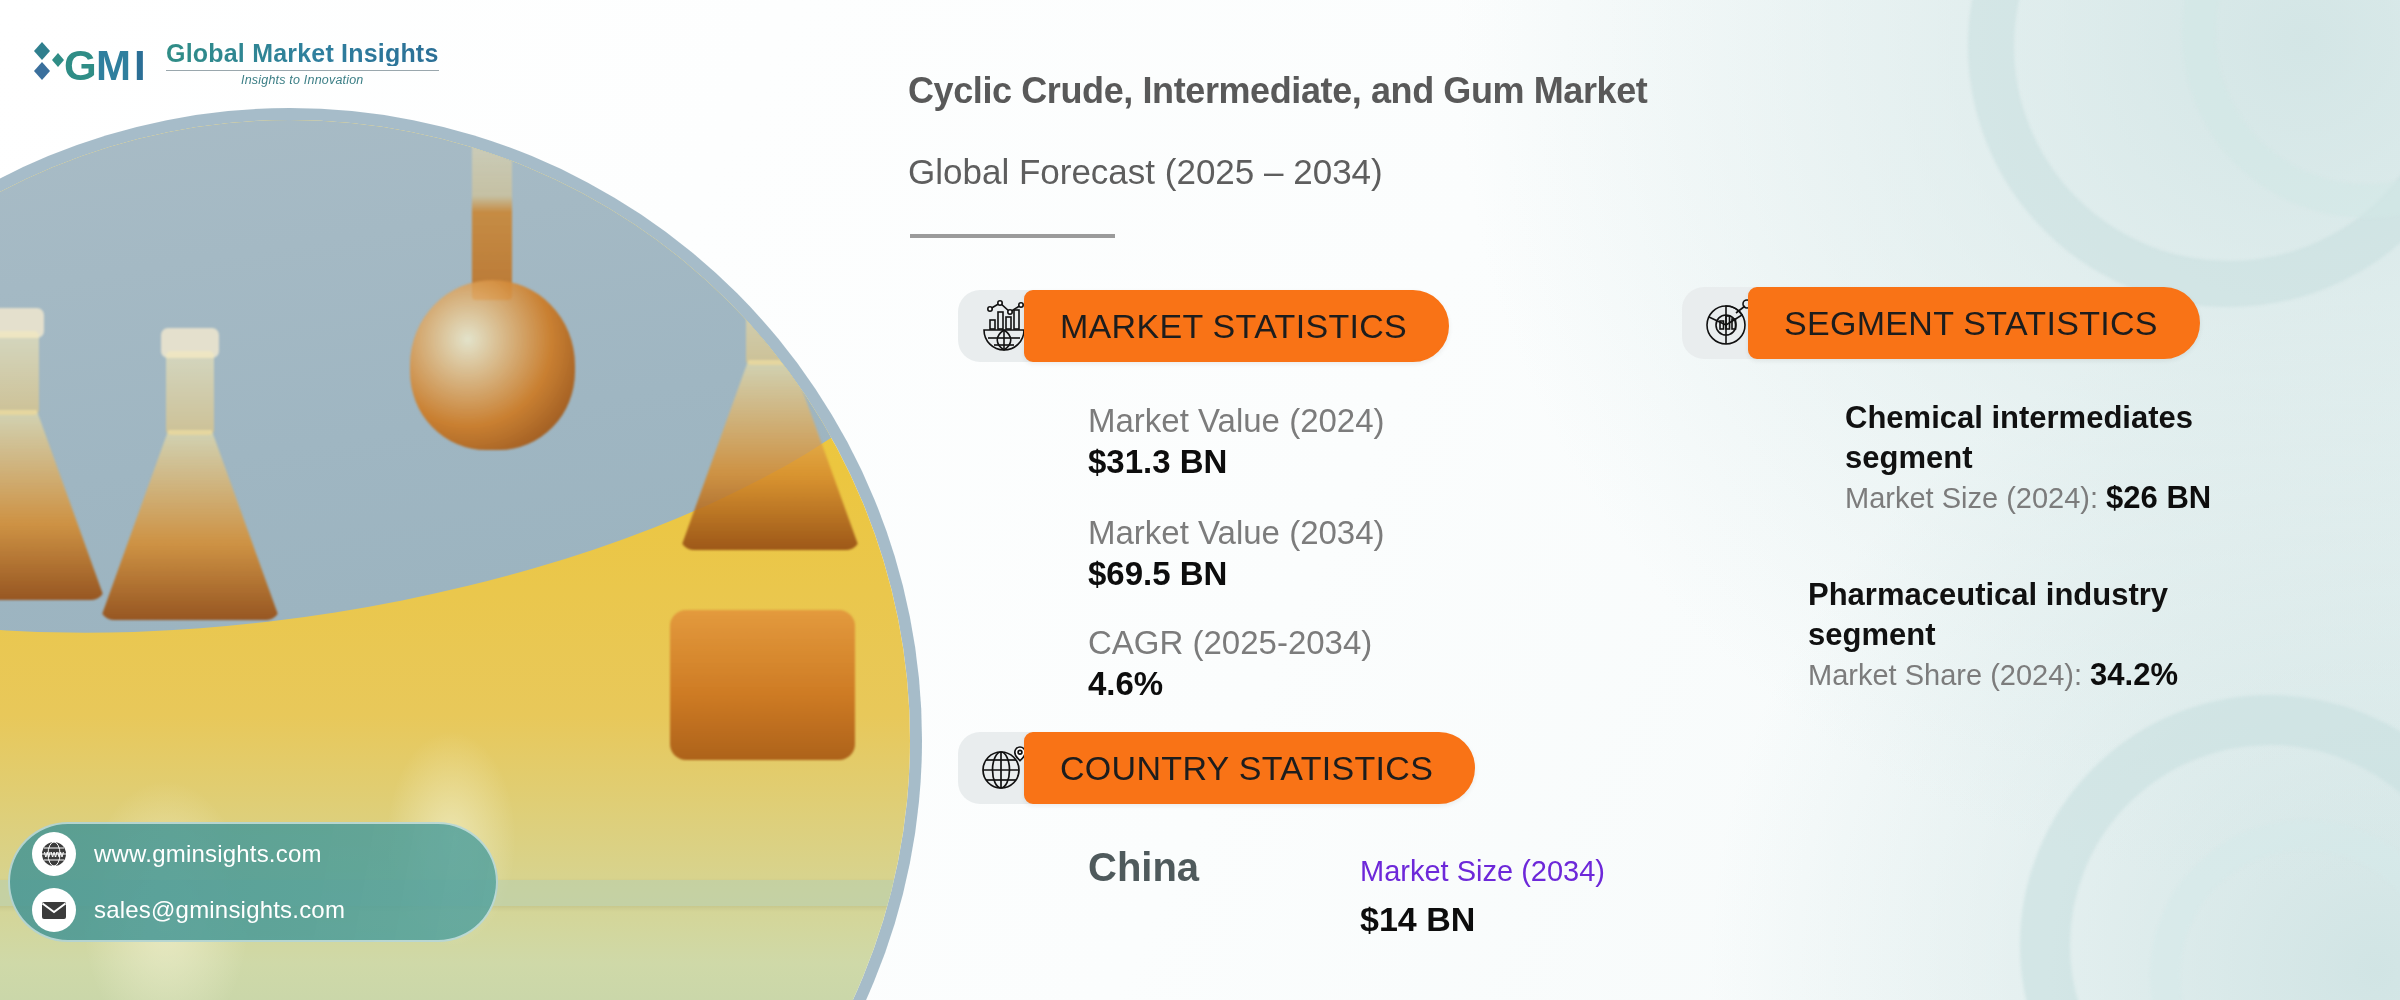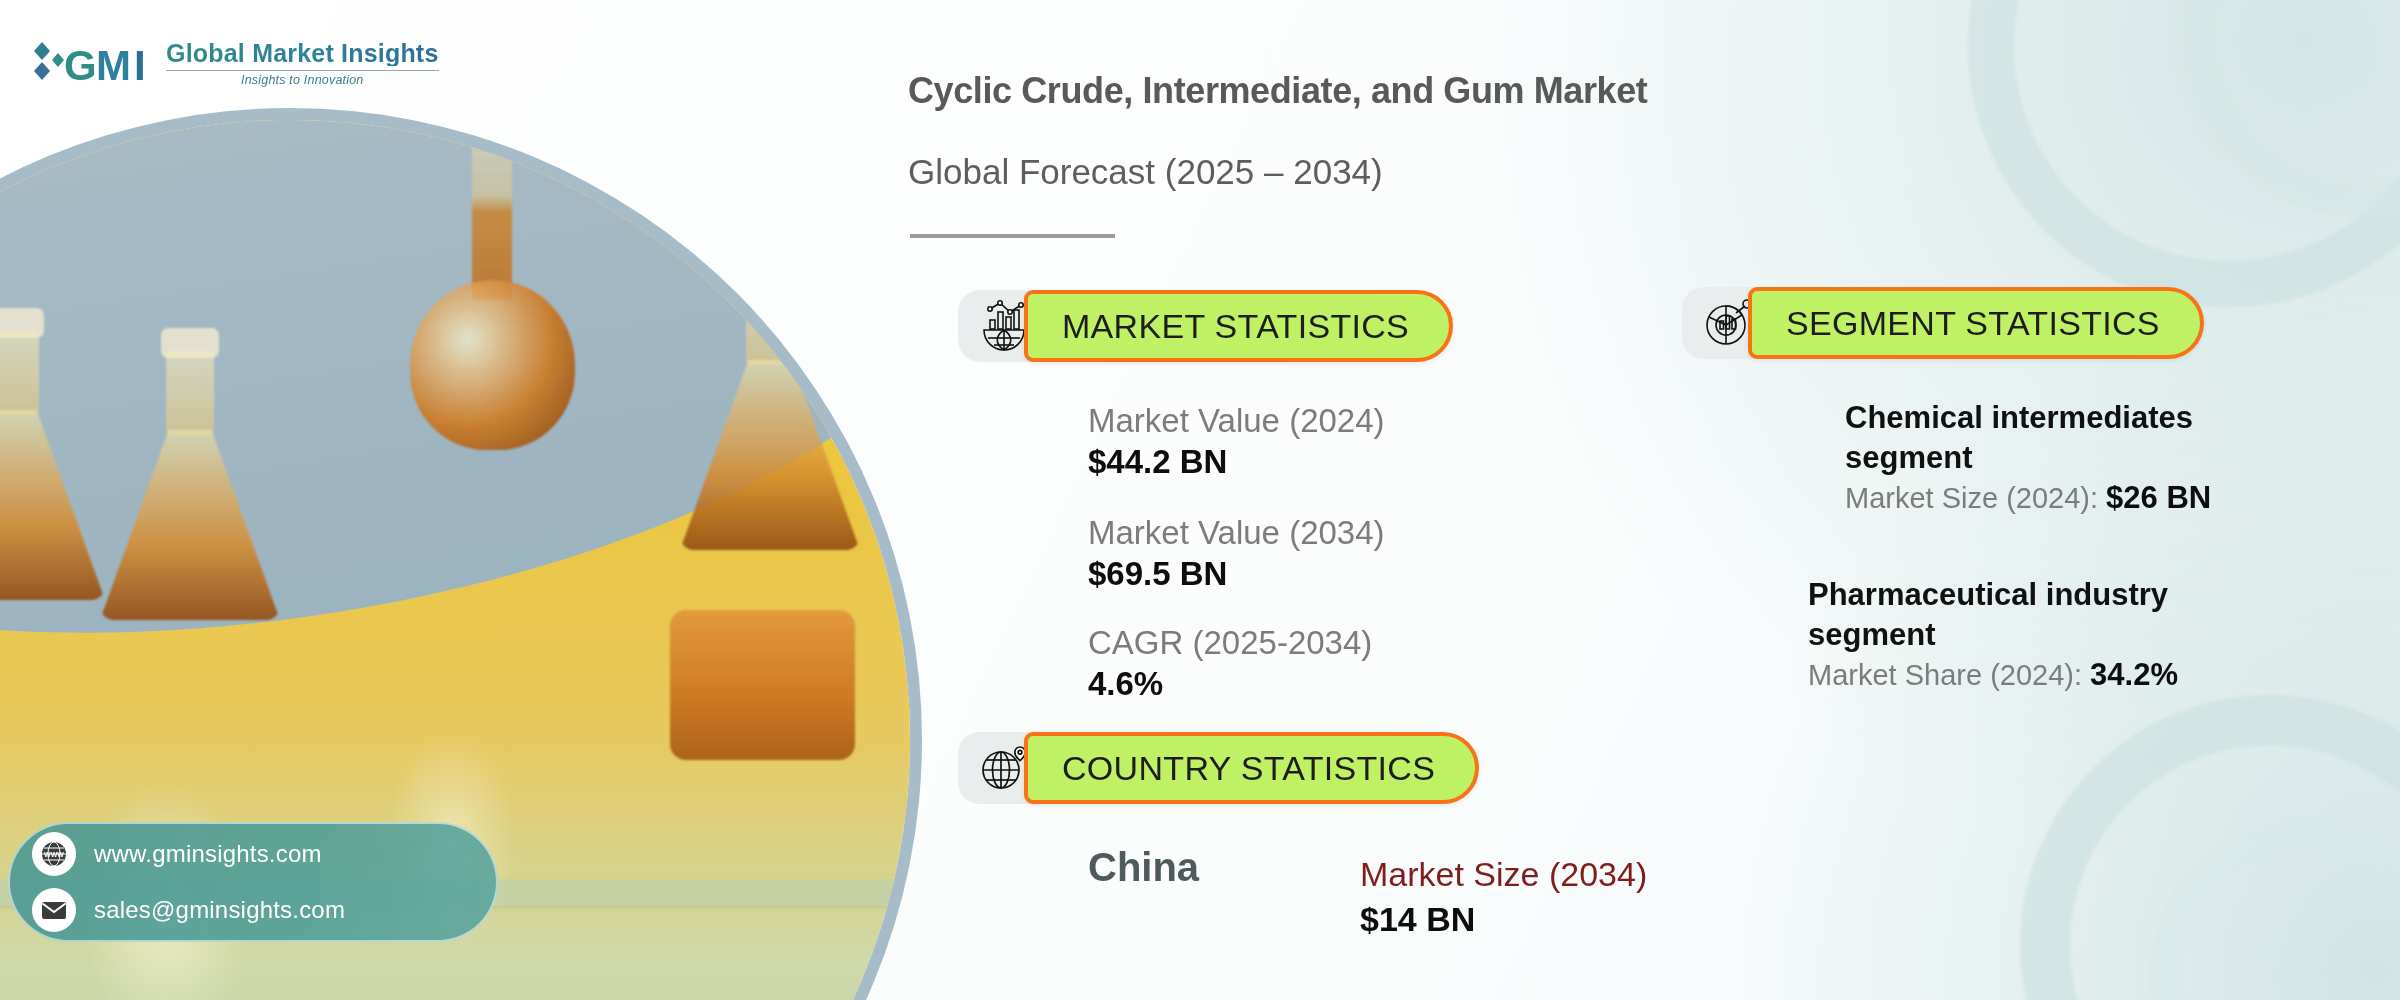--- a/index.html
+++ b/index.html
@@ -92,35 +92,35 @@
   
   .title{position:absolute;left:908px;top:70px;font-size:36px;font-weight:700;color:#595959;
          letter-spacing:-0.4px;white-space:nowrap;}
   .subtitle{position:absolute;left:908px;top:152px;font-size:35px;color:#5e5e5e;white-space:nowrap;}
   .divider{position:absolute;left:910px;top:234px;width:205px;height:4px;background:#9b9b9b;}
 
   
   .badge{position:absolute;display:flex;align-items:stretch;height:72px;}
   .badge-icon{width:92px;background:#e9edee;border-radius:22px 0 0 22px;
               display:flex;align-items:center;justify-content:center;flex:none;}
-  .badge-pill{margin-left:-26px;background:#bef264;border:4px solid #f97316;border-radius:10px 40px 40px 10px;
+  .badge-pill{margin-left:-26px;background:#f97316;border:2px solid #f97316;border-radius:10px 40px 40px 10px;
               display:flex;align-items:center;padding:0 40px 0 34px;
               box-shadow:0 2px 5px rgba(0,0,0,.07);}
   .badge-label{font-size:34px;color:#1d1d1d;letter-spacing:.3px;white-space:nowrap;}
 
   .stat-blk{position:absolute;}
   .stat-lbl{font-size:33px;color:#7c7c7c;line-height:1.25;white-space:nowrap;}
   .stat-val{font-size:33px;font-weight:700;color:#0d0d0d;line-height:1.3;white-space:nowrap;}
 
   .seg-title{font-size:31px;font-weight:700;color:#111111;line-height:1.28;max-width:440px;}
   .seg-line{font-size:29px;color:#7c7c7c;line-height:1.35;white-space:nowrap;}
   .seg-line b{color:#0d0d0d;font-size:31px;font-weight:700;}
 
   .country-name{position:absolute;font-size:40px;font-weight:700;color:#4f5a5c;}
-  .country-lbl{position:absolute;font-size:34px;color:#7f1d1d;white-space:nowrap;}
+  .country-lbl{position:absolute;font-size:29px;color:#6d28d9;white-space:nowrap;}
   .country-val{position:absolute;font-size:34px;font-weight:700;color:#0d0d0d;white-space:nowrap;}
 </style>
 </head>
 <body>
 
 <div class="canvas">
 
   <div class="bg-wash"></div>
   <div class="ring tr"></div>
   <div class="ring tr2"></div>
@@ -228,21 +228,21 @@
         <circle cx="45" cy="7" r="2.2" fill="#fff"></circle>
       </svg>
     </div>
     <div class="badge-pill">
       <span class="badge-label">MARKET STATISTICS</span>
     </div>
   </div>
 
   <div class="stat-blk" style="left:1088px;top:400px;">
     <div class="stat-lbl">Market Value (2024)</div>
-    <div class="stat-val">$44.2 BN</div>
+    <div class="stat-val">$31.3 BN</div>
   </div>
   <div class="stat-blk" style="left:1088px;top:512px;">
     <div class="stat-lbl">Market Value (2034)</div>
     <div class="stat-val">$69.5 BN</div>
   </div>
   <div class="stat-blk" style="left:1088px;top:622px;">
     <div class="stat-lbl">CAGR (2025-2034)</div>
     <div class="stat-val">4.6%</div>
   </div>
 

